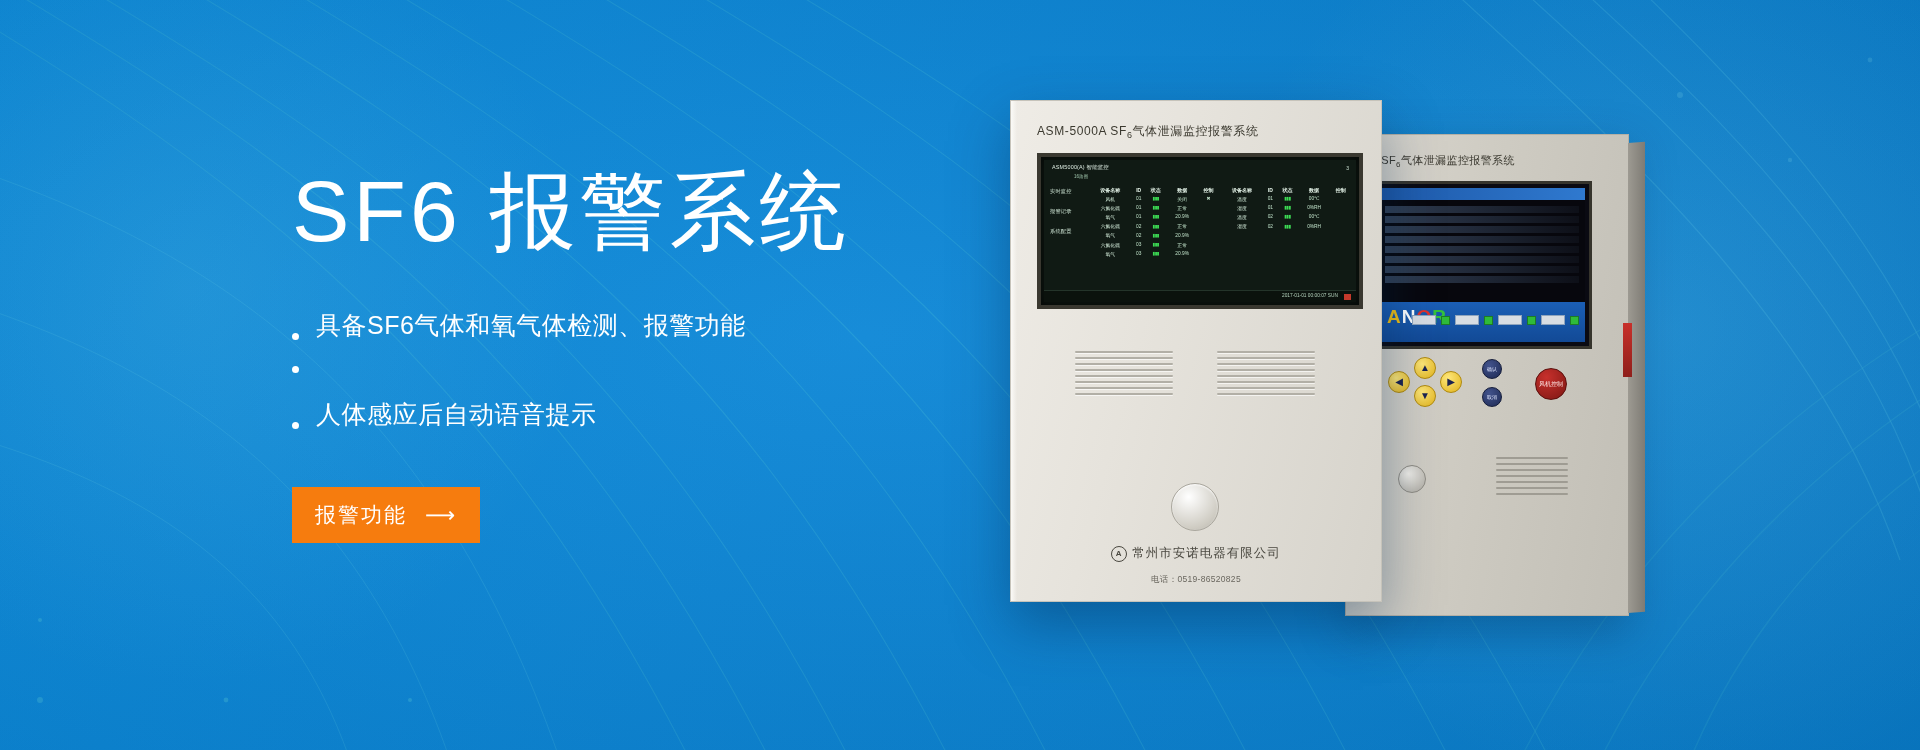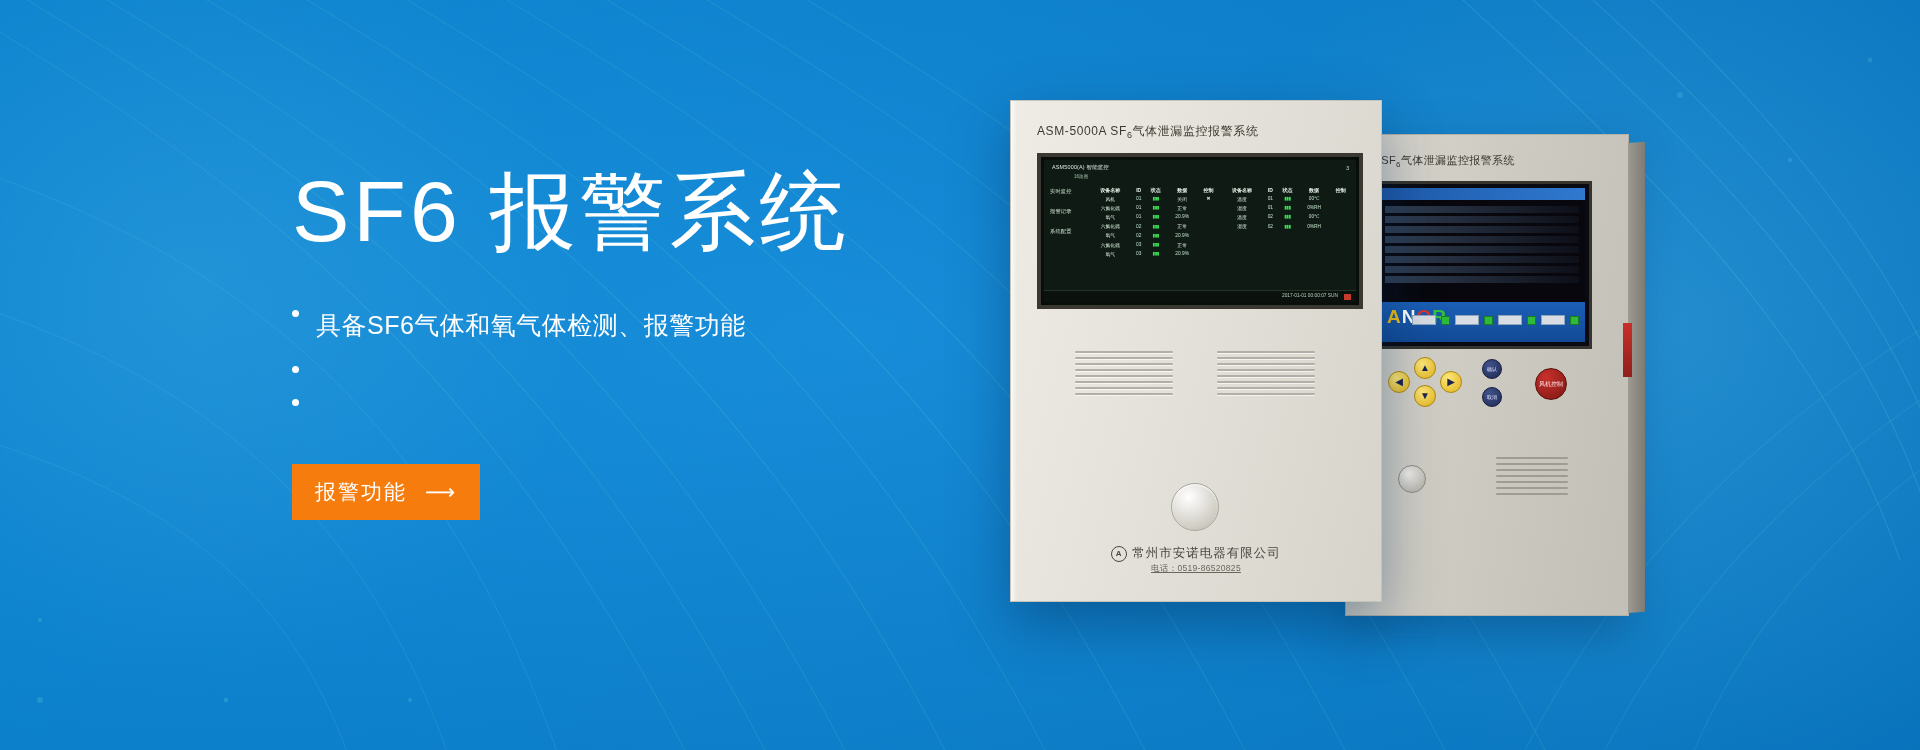--- a/index.html
+++ b/index.html
@@ -33,21 +33,21 @@
   }
 
   
   .copy{position:absolute;left:292px;top:168px;width:720px;}
   .headline{
     font-size:86px;line-height:1.02;color:#ffffff;font-weight:400;
     letter-spacing:4px;margin:0 0 54px 0;white-space:nowrap;
   }
   .bullets{list-style:none;margin:0;padding:0;}
   .bullets li{
-    display:flex;align-items:flex-start;color:#ffffff;font-size:25px;
+    display:flex;align-items:flex-end;color:#ffffff;font-size:25px;
     line-height:1.2;margin-bottom:26px;letter-spacing:.5px;
   }
   .dot{
     width:7px;height:7px;border-radius:50%;background:#ffffff;
     margin-right:17px;flex:0 0 auto;
   }
   .cta{
     display:inline-flex;align-items:center;justify-content:center;
     margin-top:32px;background:#f67c0e;color:#ffffff;
     width:188px;height:56px;font-size:21px;letter-spacing:2px;
@@ -197,21 +197,21 @@
     position:absolute;left:160px;top:382px;width:46px;height:46px;border-radius:50%;
     background:radial-gradient(circle at 36% 28%,#ffffff,#cfccc3 70%,#b4b1a8 100%);
     border:1px solid #aaa79e;box-shadow:inset 0 1px 2px rgba(255,255,255,.9);
   }
   .ua-brand{
     position:absolute;left:0;right:0;top:444px;text-align:center;color:#4a4840;
   }
   .ua-brand .line1{
     font-size:12.5px;letter-spacing:1px;display:flex;align-items:center;justify-content:center;gap:5px;
   }
-  .ua-brand .line2{font-size:8.5px;margin-top:1px;color:#6a675f;letter-spacing:.3px;text-decoration:underline;}
+  .ua-brand .line2{font-size:8.5px;margin-top:12px;color:#6a675f;letter-spacing:.3px;}
   .logo-mark{
     width:14px;height:14px;border-radius:50%;border:1.6px solid #4a4840;
     display:inline-flex;align-items:center;justify-content:center;
     font-size:8px;line-height:1;font-weight:bold;
   }
 </style>
 </head>
 <body>
 
 <div class="banner">
@@ -284,20 +284,21 @@
     <ul class="bullets">
       <li>
         <span class="dot"></span>
         <span>具备SF6气体和氧气体检测、报警功能</span>
       </li>
       <li>
         <span class="dot"></span>
       </li>
       <li>
         <span class="dot"></span>
+        <span>人体感应后自动语音提示</span>
       </li>
     </ul>
 
     <button class="cta">
       <span>报警功能</span>
       <span class="arrow">⟶</span>
     </button>
   </div>
 
   <div class="devices">

